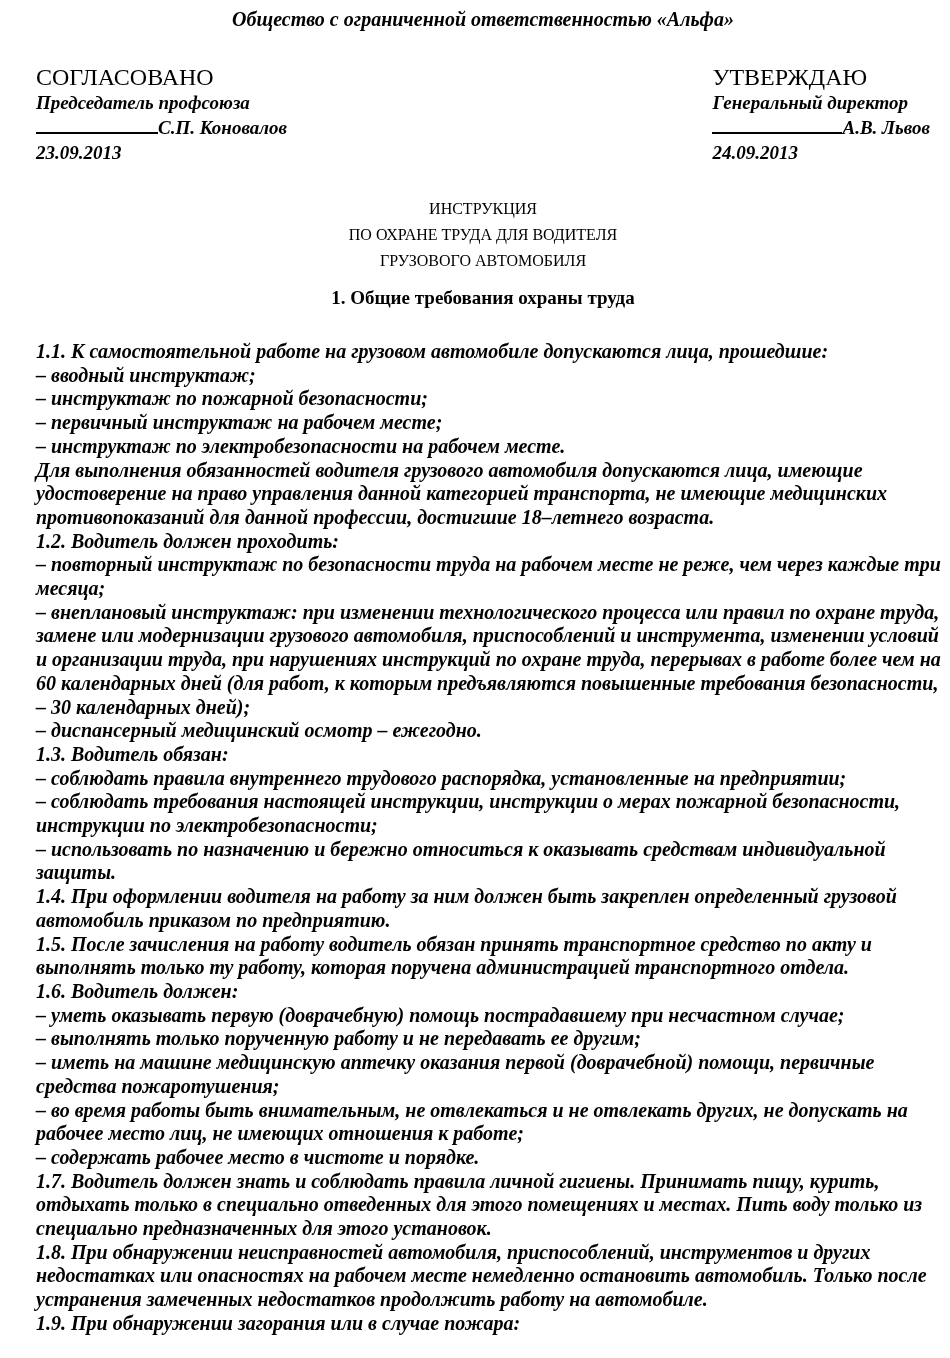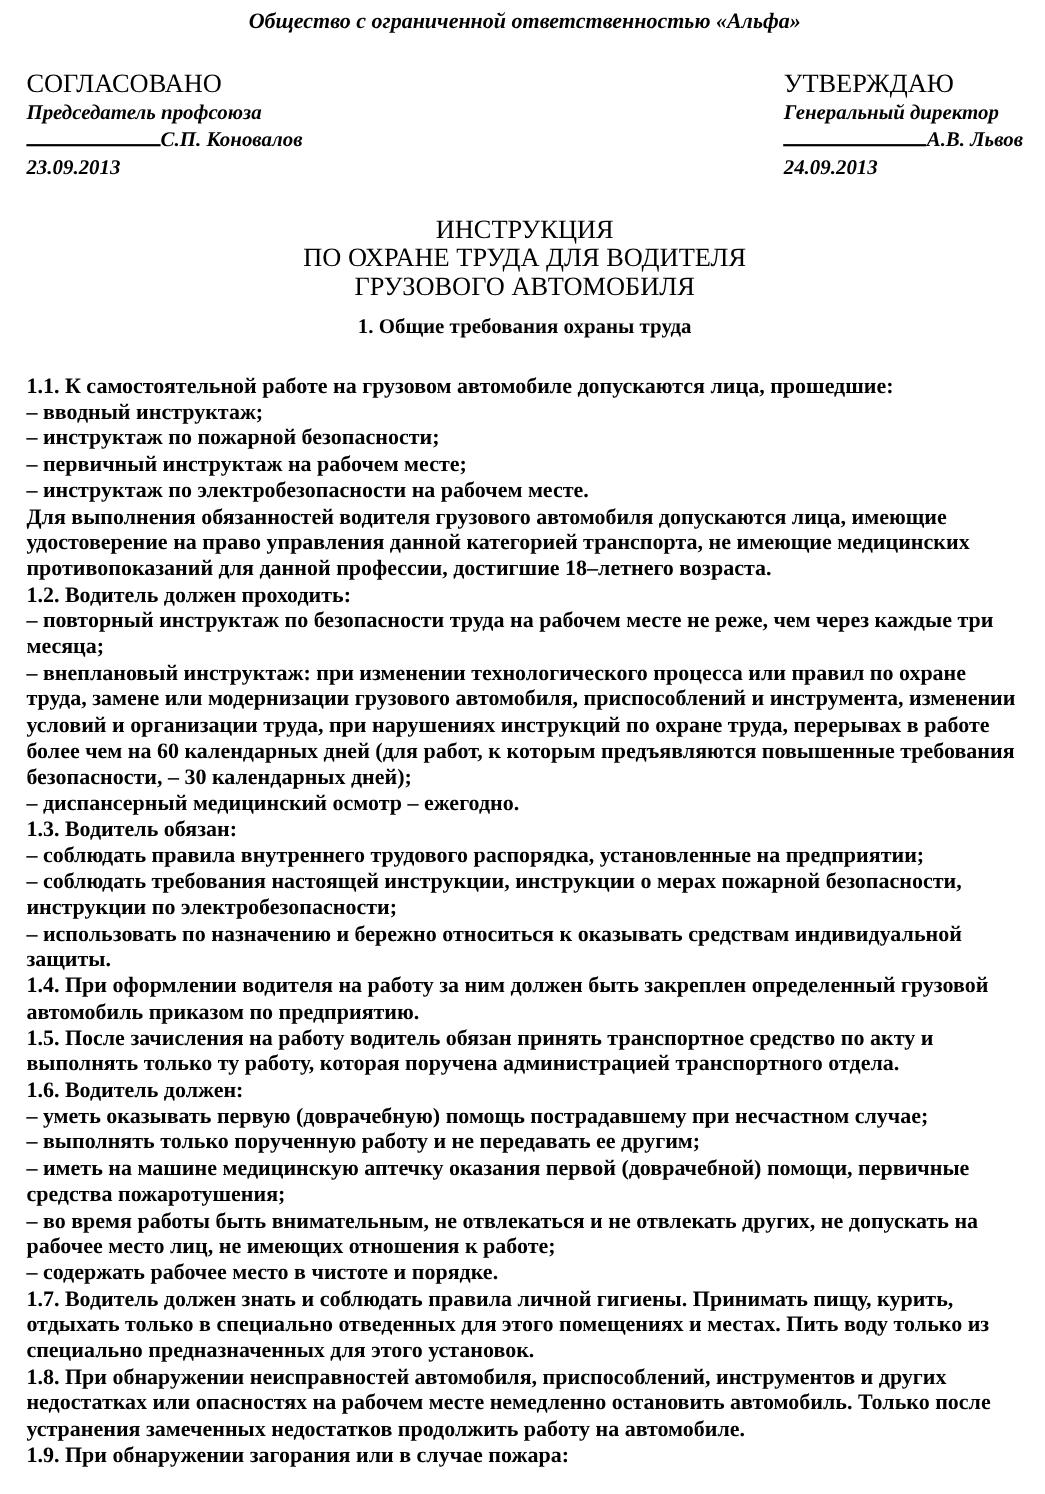--- a/index.html
+++ b/index.html
@@ -8,21 +8,21 @@
     background: #ffffff;
     color: #000000;
   }
   .page {
     position: relative;
     width: 950px;
     height: 1358px;
     background: #ffffff;
     font-family: "Liberation Serif", serif;
     box-sizing: border-box;
-    padding: 6px 20px 0 24px;
+    padding: 6px 20px 0 36px;
     overflow: hidden;
   }
   .company-title {
     text-align: center;
     font-weight: bold;
     font-style: italic;
     font-size: 20px;
     line-height: 26px;
   }
   .approvals {
@@ -48,21 +48,21 @@
   .blank-line {
     display: inline-block;
     border-bottom: 2px solid #000;
     height: 16px;
   }
   .blank-left { width: 122px; }
   .blank-right { width: 130px; }
   .doc-title {
     margin-top: 31px;
     text-align: center;
-    font-size: 24px;
+    font-size: 16px;
     line-height: 26px;
     font-weight: normal;
   }
   .section-heading {
     margin-top: 12px;
     text-align: center;
     font-size: 19px;
     font-weight: bold;
     line-height: 24px;
   }
@@ -70,20 +70,21 @@
     margin-top: 30px;
     font-size: 20px;
     font-weight: bold;
     line-height: 23.7px;
     width: 906px;
   }
   .body-text p {
     margin: 0;
     padding: 0;
     text-align: left;
+    font-style: italic;
   }
 </style>
 </head>
 <body>
 
 <div class="page">
 
   <div class="company-title">Общество с ограниченной ответственностью «Альфа»</div>
 
   <div class="approvals">

